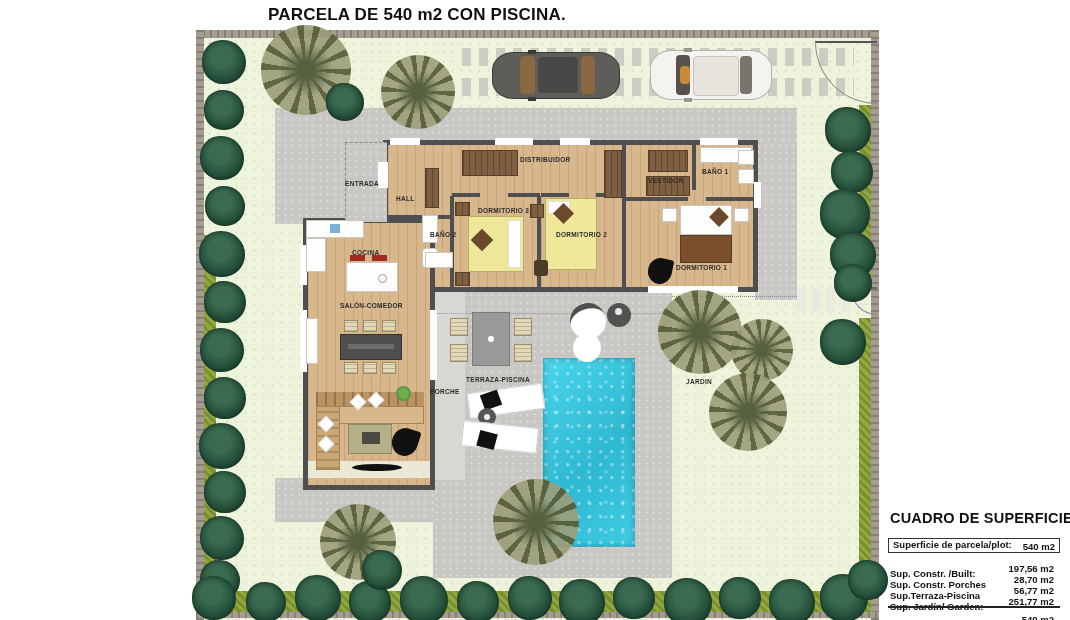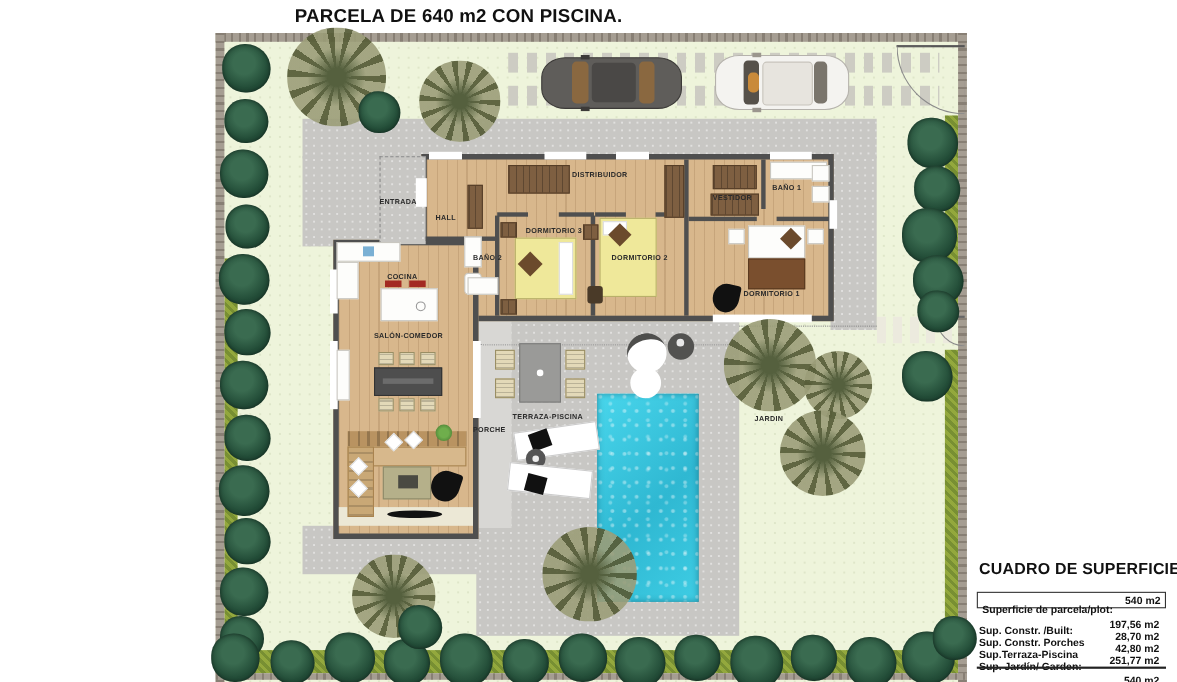--- a/index.html
+++ b/index.html
@@ -64,21 +64,21 @@
   .car-body{position:absolute;inset:0;border-radius:22px/18px;}
   .glass{position:absolute;border-radius:4px;}
   
   .main-title{font-size:17px;font-weight:bold;color:#111;letter-spacing:.2px;white-space:nowrap;}
 </style>
 </head>
 <body>
 
 <div id="canvas">
 
-  <div class="abs main-title" style="left:268px;top:5px;">PARCELA DE 640 m2 CON PISCINA.</div>
+  <div class="abs main-title" style="left:268px;top:5px;">PARCELA DE 540 m2 CON PISCINA.</div>
 
   <div class="abs garden" style="left:196px;top:30px;width:683px;height:590px;"></div>
 
   <div class="abs stripes" style="left:462px;top:48px;width:392px;height:18px;"></div>
   <div class="abs stripes" style="left:462px;top:78px;width:392px;height:18px;"></div>
 
   <div class="abs paving" style="left:275px;top:108px;width:522px;height:36px;"></div>
   <div class="abs paving" style="left:275px;top:142px;width:112px;height:82px;"></div>
   <div class="abs paving" style="left:755px;top:142px;width:42px;height:158px;"></div>
   <div class="abs paving" style="left:433px;top:292px;width:239px;height:286px;"></div>
@@ -293,34 +293,34 @@
   <span class="room-label" style="left:676px;top:265px;">DORMITORIO 1</span>
   <span class="room-label" style="left:352px;top:250px;">COCINA</span>
   <span class="room-label" style="left:340px;top:303px;">SALÓN-COMEDOR</span>
   <span class="room-label" style="left:466px;top:377px;">TERRAZA-PISCINA</span>
   <span class="room-label" style="left:430px;top:389px;">PORCHE</span>
   <span class="room-label" style="left:686px;top:379px;">JARDIN</span>
 
   <div class="abs" style="left:886px;top:508px;width:180px;height:112px;">
     <div class="tbl-title" style="position:absolute;left:4px;top:2px;">CUADRO DE SUPERFICIES</div>
     <div style="position:absolute;left:2px;top:30px;width:172px;height:15px;border:1.5px solid #333;background:#fff;box-sizing:border-box;">
-      <span class="tbl-row" style="position:absolute;left:4px;top:10px;">Superficie de parcela/plot:</span>
+      <span class="tbl-row" style="position:absolute;left:4px;top:0;">Superficie de parcela/plot:</span>
       <span class="tbl-row tbl-val" style="top:2px;">540 m2</span>
     </div>
     <div style="position:absolute;left:4px;top:55px;width:168px;height:11px;">
       <span class="tbl-row">Sup. Constr. /Built:</span>
       <span class="tbl-row tbl-val">197,56 m2</span>
     </div>
     <div style="position:absolute;left:4px;top:66px;width:168px;height:11px;">
       <span class="tbl-row">Sup. Constr. Porches</span>
       <span class="tbl-row tbl-val">28,70 m2</span>
     </div>
     <div style="position:absolute;left:4px;top:77px;width:168px;height:11px;">
       <span class="tbl-row">Sup.Terraza-Piscina</span>
-      <span class="tbl-row tbl-val">42,80 m2</span>
+      <span class="tbl-row tbl-val">56,77 m2</span>
     </div>
     <div style="position:absolute;left:4px;top:88px;width:168px;height:11px;">
       <span class="tbl-row">Sup. Jardín/ Garden:</span>
       <span class="tbl-row tbl-val">251,77 m2</span>
     </div>
     <div style="position:absolute;left:2px;top:98px;width:172px;height:2px;background:#222;"></div>
     <div style="position:absolute;left:4px;top:106px;width:168px;height:11px;">
       <span class="tbl-row tbl-val">540 m2</span>
     </div>
   </div>

